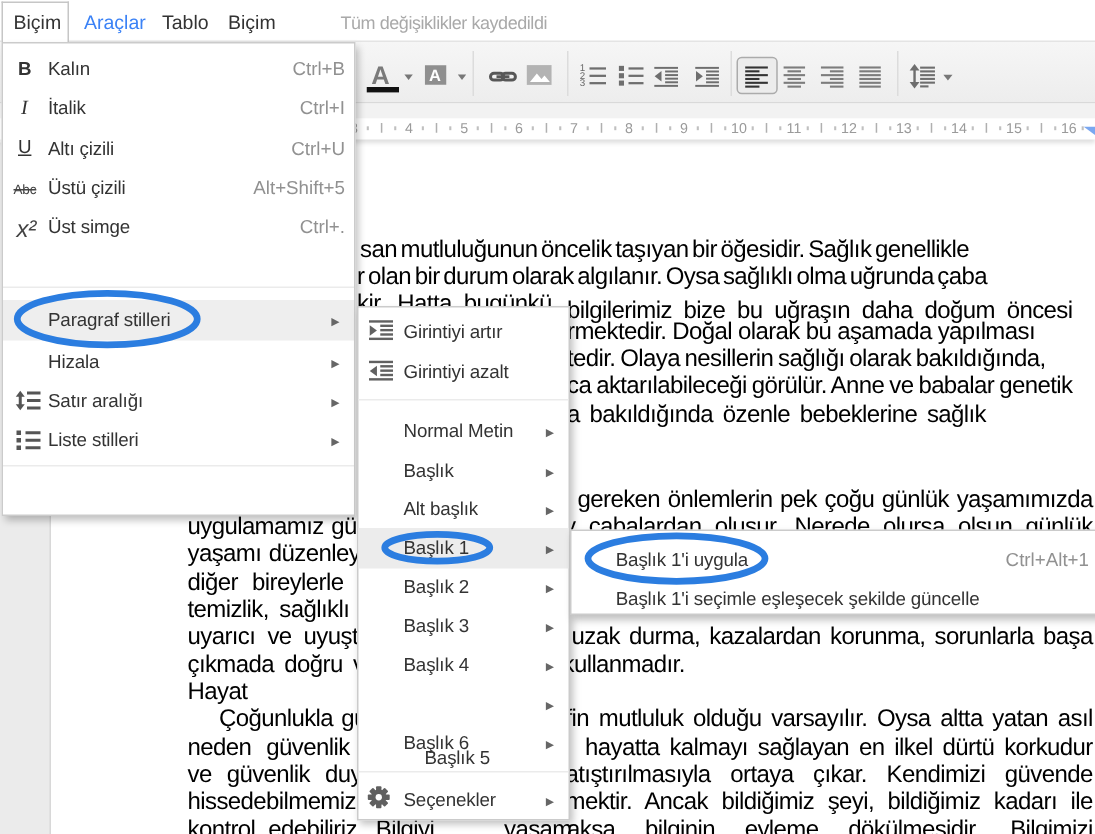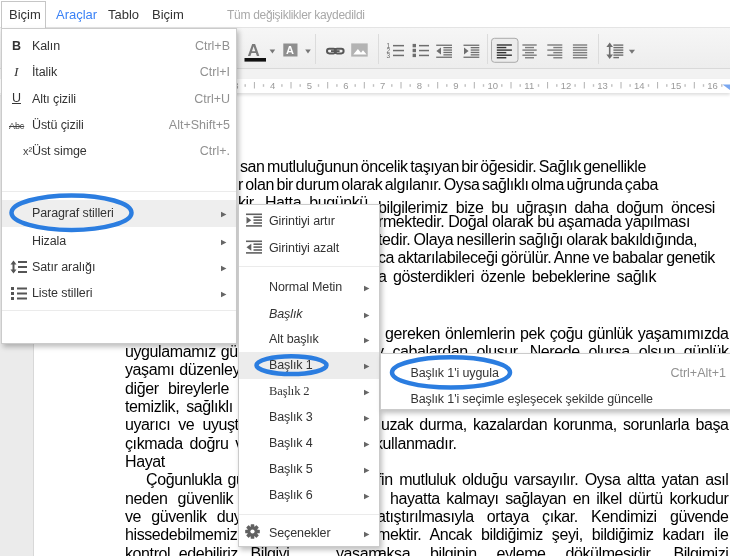--- a/index.html
+++ b/index.html
@@ -23,21 +23,21 @@
 
 <div class="abs" style="left:0;top:95px;width:33.5px;height:461px;background:#ebebeb;border-right:1px solid #d8d8d8;box-sizing:border-box;"></div>
 
 <div class="doc" id="A1" style="left:240px;top:157.5px;word-spacing:-1.62px;">san mutluluğunun öncelik taşıyan bir öğesidir. Sağlık genellikle</div>
 <div class="doc" id="A2" style="left:238px;top:175.9px;word-spacing:-1.61px;">r olan bir durum olarak algılanır. Oysa sağlıklı olma uğrunda çaba</div>
 <div class="doc" id="A3a" style="left:238px;top:194.2px;word-spacing:4px;">kir. Hatta bugünkü</div>
 <div class="doc" id="A3b" style="left:378px;top:199px;word-spacing:3.79px;">bilgilerimiz bize bu uğraşın daha doğum öncesi</div>
 <div class="doc" id="A4" style="left:378px;top:212.6px;word-spacing:-0.07px;">rmektedir. Doğal olarak bu aşamada yapılması</div>
 <div class="doc" id="A5" style="left:378px;top:230.9px;word-spacing:-0.88px;">tedir. Olaya nesillerin sağlığı olarak bakıldığında,</div>
 <div class="doc" id="A6" style="left:378px;top:249.3px;word-spacing:-0.71px;">ca aktarılabileceği görülür. Anne ve babalar genetik</div>
-<div class="doc" id="A7" style="left:378px;top:267.6px;word-spacing:2.45px;">a gösterdikleri özenle bebeklerine sağlık</div>
+<div class="doc" id="A7" style="left:378px;top:267.6px;word-spacing:2.45px;">a bakıldığında özenle bebeklerine sağlık</div>
 
 <div class="doc" id="B0" style="left:385px;top:324.5px;word-spacing:1.05px;">gereken önlemlerin pek çoğu günlük yaşamımızda</div>
 <div class="doc" id="B1L" style="left:125px;top:342.9px;word-spacing:1.00px;">uygulamamız günlük</div>
 <div class="doc" id="B1R" style="left:376px;top:342.9px;word-spacing:4.81px;">y çabalardan oluşur. Nerede olursa olsun günlük</div>
 <div class="doc" id="B2" style="left:125px;top:361.2px;word-spacing:1.00px;">yaşamı düzenleyen kurallar</div>
 <div class="doc" id="B3" style="left:125px;top:379.6px;word-spacing:5.40px;">diğer bireylerle iyi geçinme</div>
 <div class="doc" id="B4" style="left:125px;top:397.9px;word-spacing:3.00px;">temizlik, sağlıklı beslenme</div>
 <div class="doc" id="B5L" style="left:125px;top:416.3px;word-spacing:4.00px;">uyarıcı ve uyuşturucu maddelerden</div>
 <div class="doc" id="B5R" style="left:381px;top:416.3px;word-spacing:2.11px;">uzak durma, kazalardan korunma, sorunlarla başa</div>
 <div class="doc" id="B6L" style="left:125px;top:434.6px;word-spacing:2.80px;">çıkmada doğru ve etkili yolları</div>
@@ -265,21 +265,21 @@
       <span class="ic" style="left:10px;top:5px;font-size:12.5px;color:#333;text-decoration:underline;">U</span>
       <span class="lbl" style="left:30px;">Altı çizili</span>
       <span class="sc">Ctrl+U</span>
     </div>
   <div class="mi" style="top:83px;">
       <span class="ic" style="left:7px;font-size:9px;top:9px;text-decoration:line-through;">Abc</span>
       <span class="lbl" style="left:30px;">Üstü çizili</span>
       <span class="sc">Alt+Shift+5</span>
     </div>
   <div class="mi" style="top:109px;">
-      <span class="ic" style="left:21px;font-size:11px;top:7px;">x²</span>
+      <span class="ic" style="left:9px;font-size:16px;top:7px;font-style:italic;">x²</span>
       <span class="lbl" style="left:30px;">Üst simge</span>
       <span class="sc">Ctrl+.</span>
     </div>
   <div class="msep" style="top:162px;"></div>
   <div class="mi" style="top:171px;background:#eee;height:27px;">
       <span class="lbl" style="left:30px;">Paragraf stilleri</span>
       <span class="arr">►</span>
     </div>
   <div class="mi" style="top:199px;">
       <span class="lbl" style="left:30px;">Hizala</span>
@@ -341,46 +341,46 @@
             <path d="M0.5 3.8 v7 l4.8 -3.5 z"></path>
           </g>
         </svg></span>
       <span class="lbl" style="left:30px;">Girintiyi artır</span>
     </div>
   <div class="msep" style="top:61px;"></div>
   <div class="mi" style="top:69px;">
       <span class="lbl" style="left:30px;">Normal Metin</span>
       <span class="arr">►</span>
     </div>
-  <div class="mi" style="top:96px;font-style:italic;">
+  <div class="mi" style="top:96px;">
       <span class="lbl" style="left:30px;">Başlık</span>
       <span class="arr">►</span>
     </div>
   <div class="mi" style="top:121px;">
       <span class="lbl" style="left:30px;">Alt başlık</span>
       <span class="arr">►</span>
     </div>
   <div class="mi" style="top:147px;background:#ececec;height:27px;">
       <span class="lbl" style="left:30px;">Başlık 1</span>
       <span class="arr">►</span>
     </div>
   <div class="mi" style="top:173px;">
-      <span class="lbl" style="left:30px;font-family:Liberation Serif, serif;">Başlık 2</span>
+      <span class="lbl" style="left:30px;">Başlık 2</span>
       <span class="arr">►</span>
     </div>
   <div class="mi" style="top:199px;">
       <span class="lbl" style="left:30px;">Başlık 3</span>
       <span class="arr">►</span>
     </div>
   <div class="mi" style="top:225px;">
       <span class="lbl" style="left:30px;">Başlık 4</span>
       <span class="arr">►</span>
     </div>
   <div class="mi" style="top:251px;">
-      <span class="lbl" style="left:30px;">Başlık 5</span>
+      <span class="lbl" style="left:44px;margin-top:36px;">Başlık 5</span>
       <span class="arr">►</span>
     </div>
   <div class="mi" style="top:277px;">
       <span class="lbl" style="left:30px;">Başlık 6</span>
       <span class="arr">►</span>
     </div>
   <div class="msep" style="top:309px;"></div>
   <div class="mi" style="top:315px;">
       <span class="ic" style="left:5px;top:3px;"><svg width="17" height="17" viewBox="0 0 17 17">
           <g fill="#606060">

